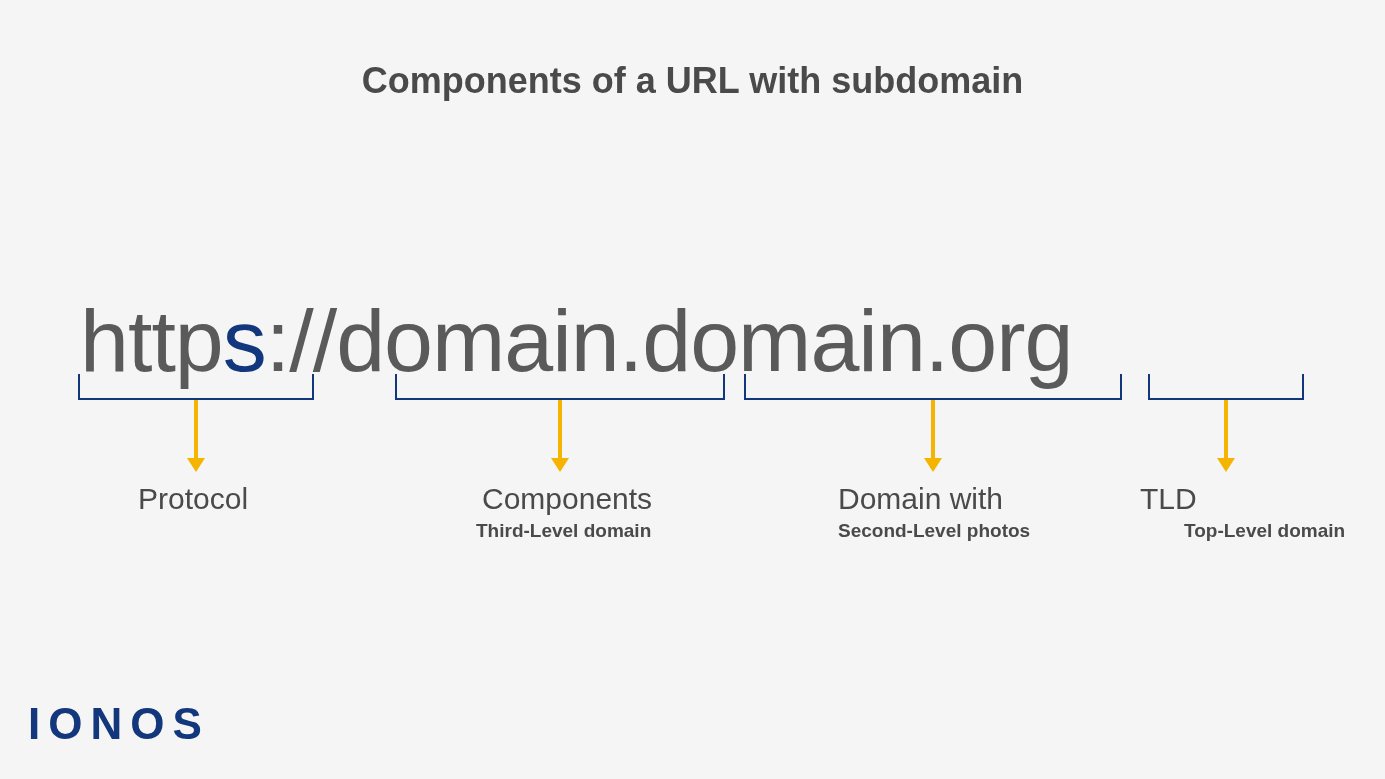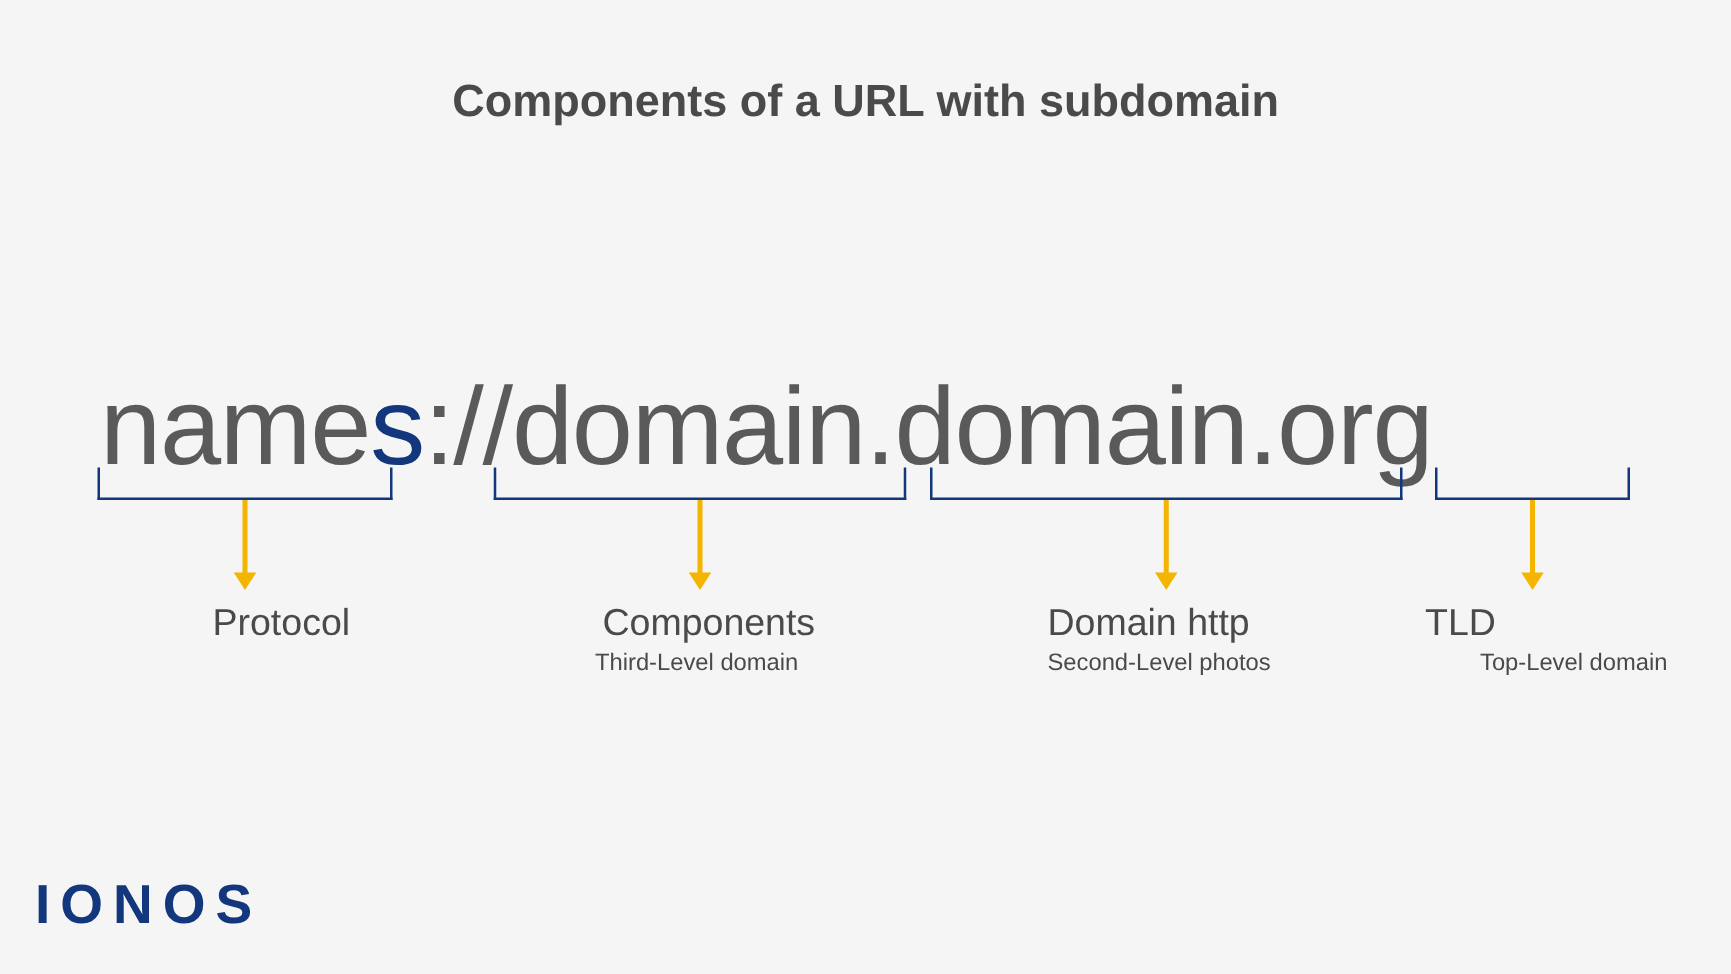--- a/index.html
+++ b/index.html
@@ -63,58 +63,58 @@
       top: 482px;
       font-size: 30px;
       color: #4a4a4a;
       font-weight: 400;
     }
     .label-secondary {
       position: absolute;
       top: 520px;
       font-size: 19px;
       color: #4a4a4a;
-      font-weight: 400;
+      font-weight: 700;
     }
     .logo {
       position: absolute;
       bottom: 30px;
       left: 28px;
       font-size: 44px;
       font-weight: 700;
       color: #13377d;
       letter-spacing: 8px;
       font-family: Arial, sans-serif;
       text-align: right;
     }
   </style>
 </head>
 <body>
 
 <div class="title">Components of a URL with subdomain</div>
 
 <div class="url-container">
-  <span>name</span><span class="blue-letter">s</span><span>://</span><span>domain</span><span>.</span><span>domain</span><span>.</span><span>org</span>
+  <span>http</span><span class="blue-letter">s</span><span>://</span><span>domain</span><span>.</span><span>domain</span><span>.</span><span>org</span>
 </div>
 
 <div class="bracket" style="left: 78px; width: 236px;"></div>
 <div class="arrow-line" style="left: 194px;"></div>
 <div class="arrow-head" style="left: 187px;"></div>
-<div class="label-primary" style="left: 138px; margin-left: 32px;">Protocol</div>
+<div class="label-primary" style="left: 138px;">Protocol</div>
 
 <div class="bracket" style="left: 395px; width: 330px;"></div>
 <div class="arrow-line" style="left: 558px;"></div>
 <div class="arrow-head" style="left: 551px;"></div>
 <div class="label-primary" style="left: 482px;">Components</div>
 <div class="label-secondary" style="left: 476px;">Third-Level domain</div>
 
 <div class="bracket" style="left: 744px; width: 378px;"></div>
 <div class="arrow-line" style="left: 931px;"></div>
 <div class="arrow-head" style="left: 924px;"></div>
-<div class="label-primary" style="left: 838px;">Domain http</div>
+<div class="label-primary" style="left: 838px;">Domain with</div>
 <div class="label-secondary" style="left: 838px;">Second-Level photos</div>
 
 <div class="bracket" style="left: 1148px; width: 156px;"></div>
 <div class="arrow-line" style="left: 1224px;"></div>
 <div class="arrow-head" style="left: 1217px;"></div>
 <div class="label-primary" style="left: 1140px;">TLD</div>
 <div class="label-secondary" style="left: 1184px;">Top-Level domain</div>
 
 <div class="logo">IONOS</div>
 

